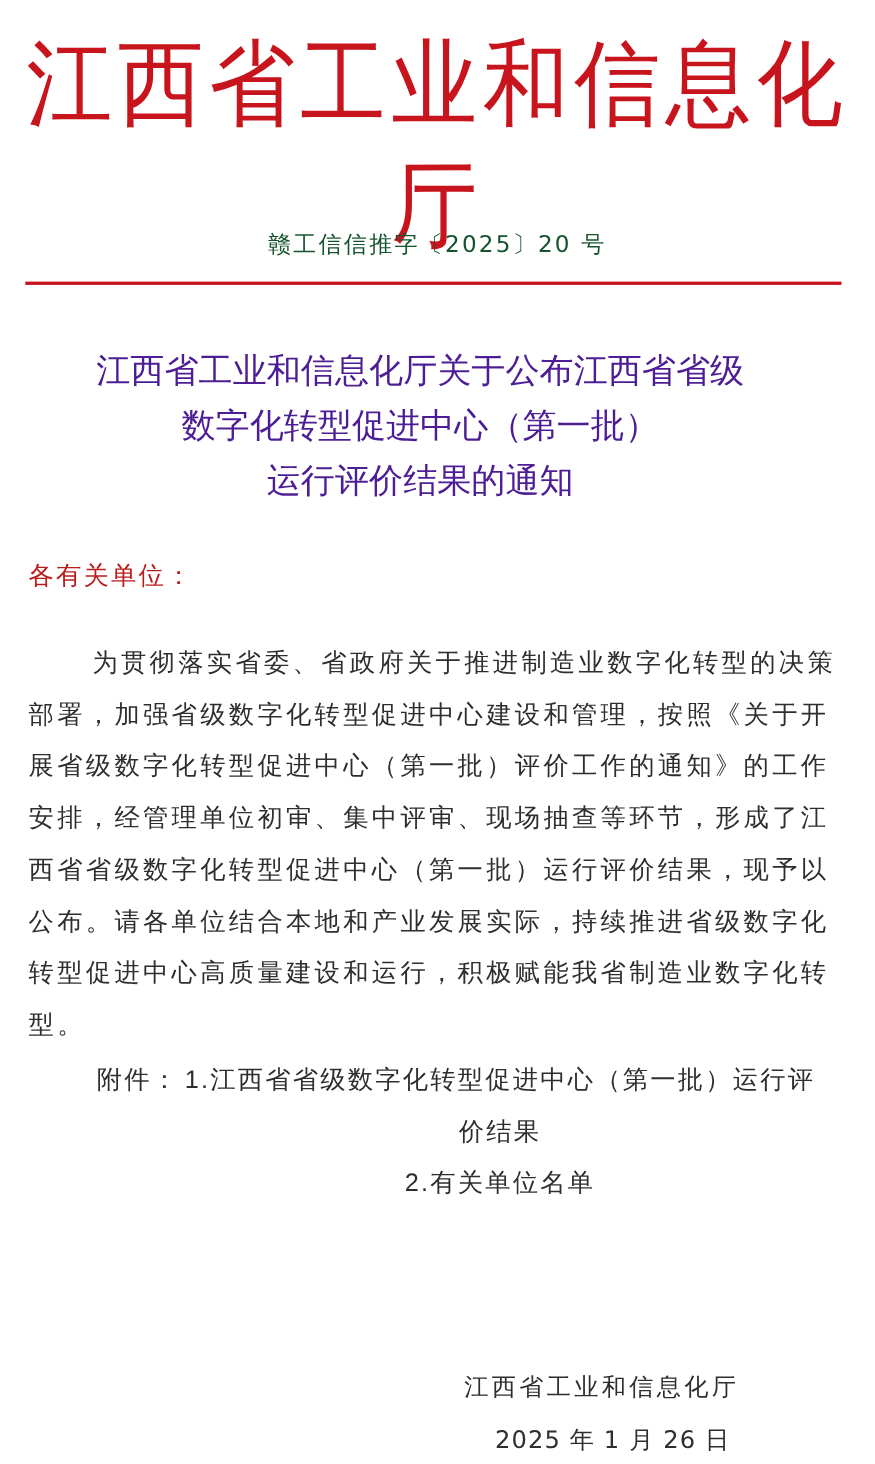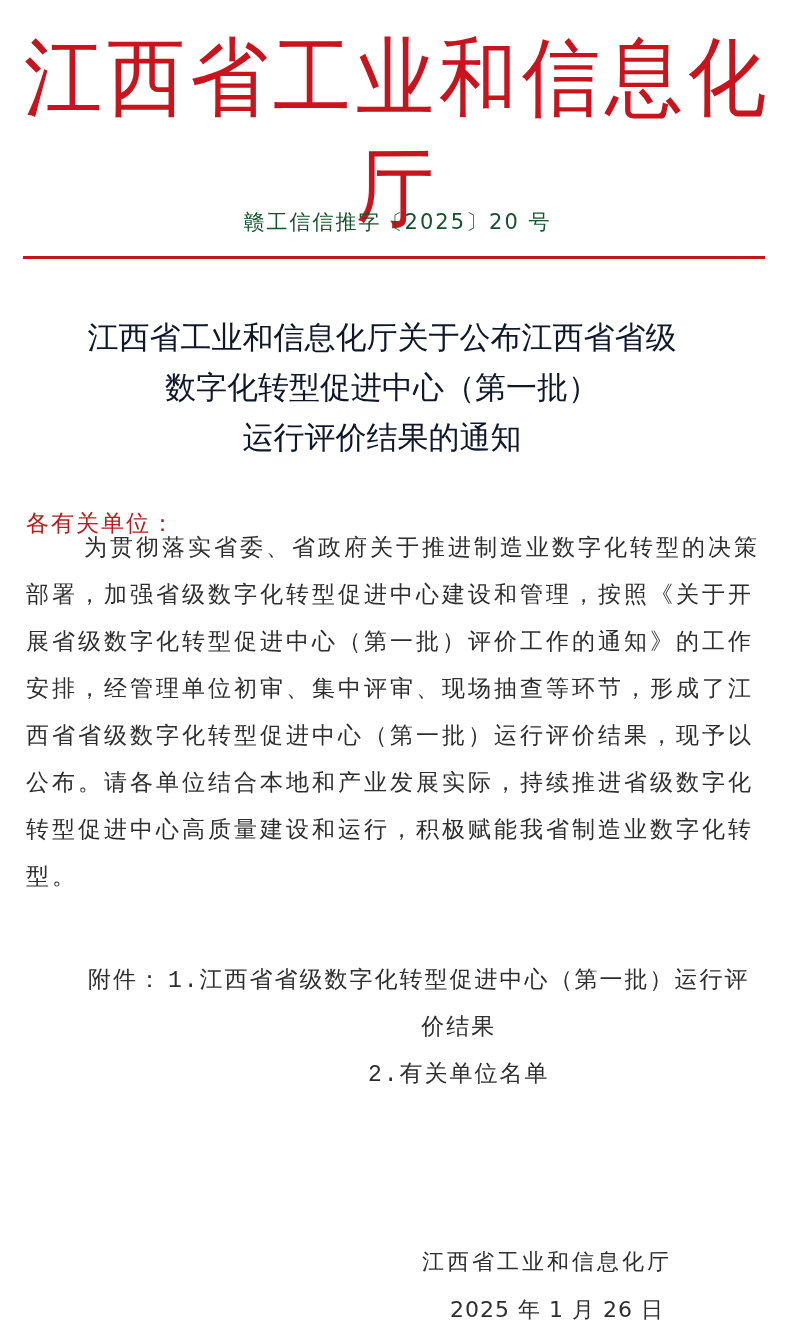--- a/index.html
+++ b/index.html
@@ -50,55 +50,55 @@
       background: #c8141c;
     }
     .title {
       position: absolute;
       left: 0;
       top: 312px;
       width: 764px;
       text-align: center;
       font-size: 31px;
       line-height: 50px;
-      color: #0f172a;
+      color: #4c1d95;
       font-family: "DejaVu Sans", sans-serif;
     }
     .title div { white-space: nowrap; }
     .salutation {
       position: absolute;
       left: 26px;
       top: 508px;
       font-size: 23px;
       letter-spacing: 2px;
       color: #b91c1c;
       font-family: "DejaVu Sans", sans-serif;
     }
     .body-lines {
       position: absolute;
       left: 26px;
-      top: 524px;
+      top: 580px;
       width: 745px;
       font-size: 23px;
       line-height: 47px;
       letter-spacing: 3px;
       color: #2e2e2e;
       font-family: "DejaVu Sans", sans-serif;
     }
     .body-lines div { white-space: nowrap; }
     .body-lines .indent { padding-left: 58px; }
     .attachments {
       position: absolute;
       left: 88px;
       top: 958px;
       font-size: 23px;
       line-height: 47px;
       letter-spacing: 2px;
       color: #2e2e2e;
-      font-family: Liberation Mono, monospace;
+      font-family: Liberation Sans, sans-serif;
     }
     .attachments .row { white-space: nowrap; display: flex; }
     .attachments .lbl { width: 80px; }
     .attachments .cont { padding-left: 80px; text-align: center; }
     .signature {
       position: absolute;
       left: 422px;
       top: 1238px;
       font-size: 22px;
       line-height: 48px;

